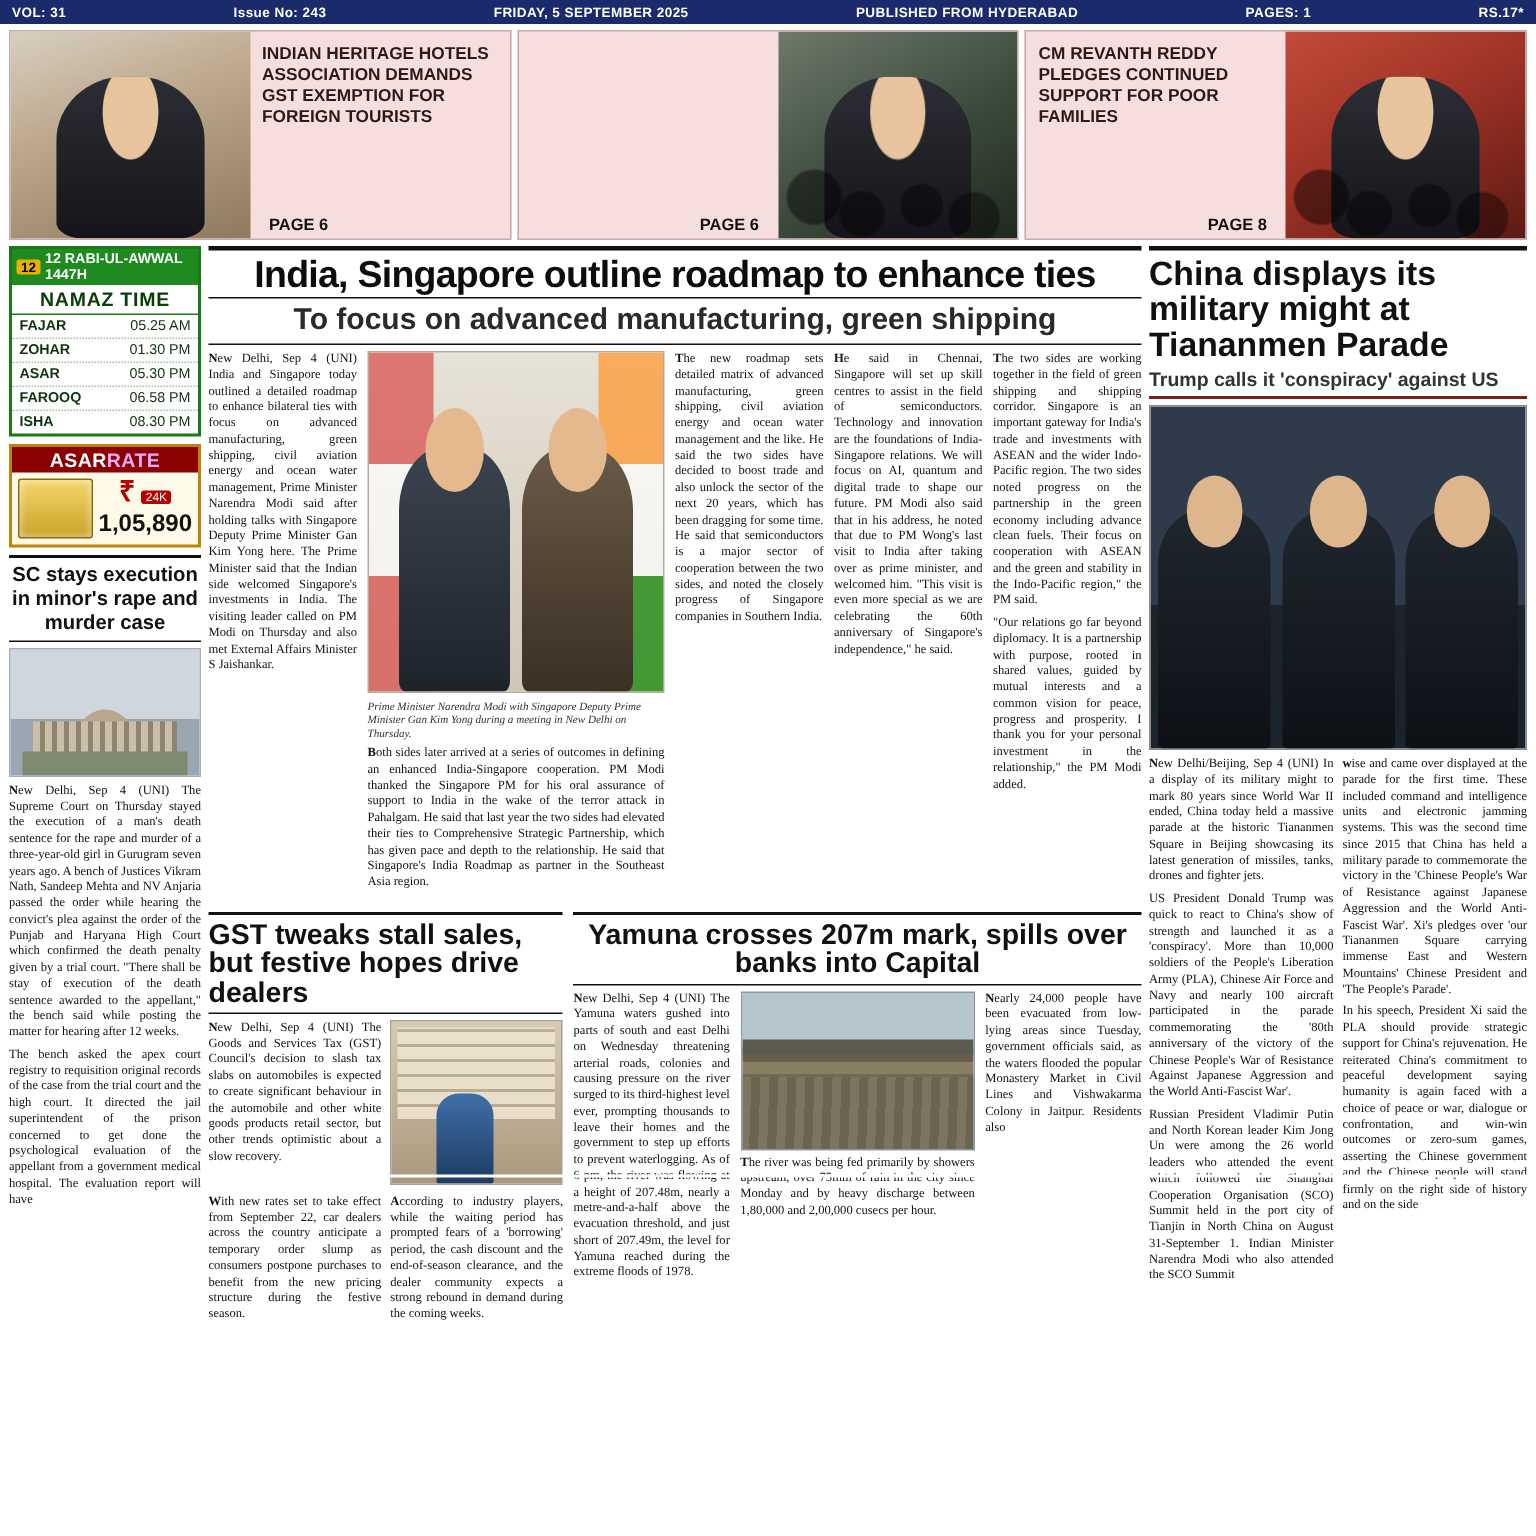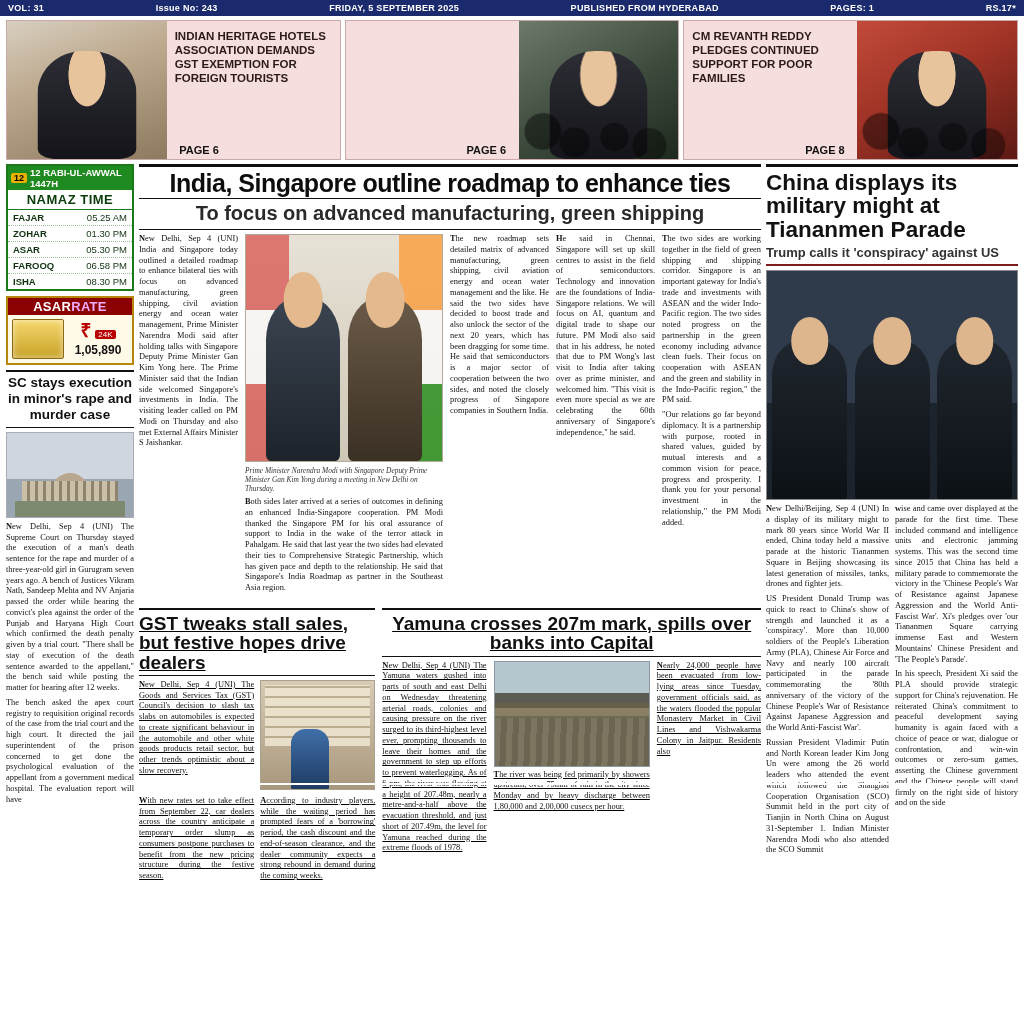--- a/index.html
+++ b/index.html
@@ -110,21 +110,21 @@
   .gold-bars {
     width: 52px; height: 40px;
     background:
       linear-gradient(#f5d76e,#c9a227);
     border: 1px solid #8b6914; border-radius: 2px;
     box-shadow: inset 0 0 6px rgba(255,255,255,.6);
   }
   .gold-right { flex: 1; text-align: center; }
   .gold-sym { font-size: 19px; color: #b80000; font-weight: bold; line-height: 1; }
   .gold-24k { font-family: "Liberation Sans", sans-serif; font-size: 8px; background:#b80000;color:#fff;padding:0 3px;border-radius:2px; }
-  .gold-price { font-family: "Liberation Sans", sans-serif; font-size: 12px; font-weight: bold; color: #111; margin-top: 2px; }
+  .gold-price { font-family: "Liberation Sans", sans-serif; font-size: 16px; font-weight: bold; color: #111; margin-top: 2px; }
 
   .sc-head {
     font-family: "Liberation Sans", sans-serif; font-weight: bold;
     font-size: 13.5px; line-height: 1.18; text-align: center;
     padding: 3px 2px 4px; color: #111;
     border-top: 2px solid #111; border-bottom: 1px solid #111; margin-bottom: 4px;
   }
   .sc-photo {
     height: 86px; margin-bottom: 4px;
     background: linear-gradient(#cfd6de 0 55%, #9aa7b3 55% 100%);
@@ -193,21 +193,21 @@
 
   
   .deck-head {
     font-family: "Liberation Sans", sans-serif; font-weight: bold;
     font-size: 19px; line-height: 1.02; color: #111;
     border-top: 2px solid #111; border-bottom: 1px solid #111;
     padding: 4px 0 3px; margin: 6px 0 4px;
   }
   .deck-head.center { text-align: center; }
 
-  .mid-lower { display: flex; gap: 7px; margin-top: 4px; text-decoration: underline; }
+  .mid-lower { display: flex; gap: 7px; margin-top: 4px; }
   .ml-left { width: 38%; }
   .ml-right { flex: 1; }
 
   .shop-photo {
     height: 110px; border: 1px solid #a9a18f; overflow: hidden; position: relative;
     background: linear-gradient(#d7cbb4,#a8977c); margin-bottom: 3px;
   }
   .shop-shelf {
     position: absolute; inset: 4px 4px 40% 4px;
     background: repeating-linear-gradient(0deg,#efe6d2 0 8px,#b9ab8e 8px 10px);

